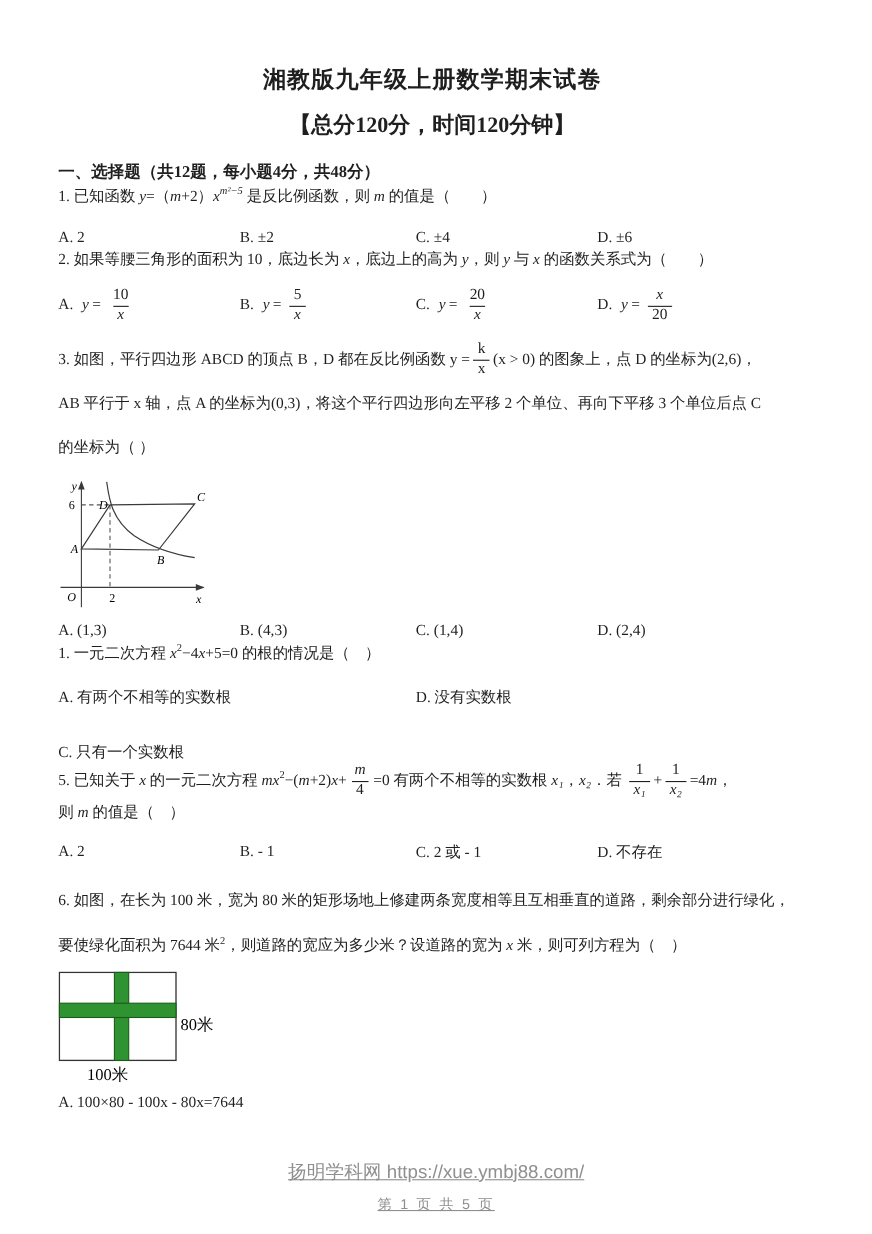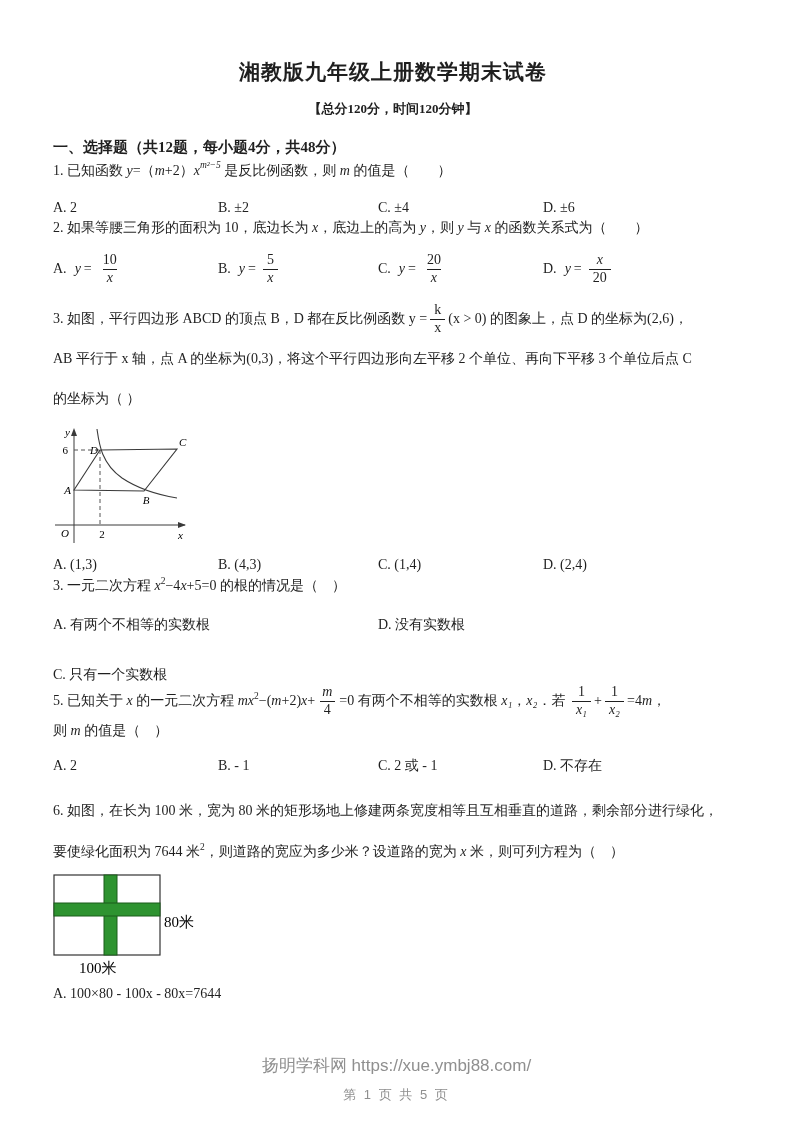--- a/index.html
+++ b/index.html
@@ -16,21 +16,21 @@
     padding: 58px 60px 0 53px;
     overflow: hidden;
   }
   .title {
     font-size: 21px;
     font-weight: bold;
     text-align: center;
     letter-spacing: 1px;
   }
   .subtitle {
-    font-size: 13px;
+    font-size: 20px;
     font-weight: bold;
     text-align: center;
     margin-top: 14px;
   }
   .section {
     font-size: 15px;
     font-weight: bold;
     margin-top: 20px;
   }
   p.stem { margin: 0; line-height: 1.75; }
@@ -75,20 +75,21 @@
   .fig { display: block; }
   .fig-q3 { margin: 4px 0 0 -6px; }
   .fig-q6 { margin: 4px 0 0 0; }
   .footer {
     position: absolute;
     left: 0; right: 0;
     bottom: 18px;
     text-align: center;
     font-family: "Liberation Sans", "DejaVu Sans", sans-serif;
     color: #8f8f8f;
+    text-decoration: underline;
   }
   .footer .site { font-size: 17px; }
   .footer .pagenum { font-size: 13px; margin-top: 9px; letter-spacing: 2px; }
   svg text { font-family: "Liberation Serif", "DejaVu Serif", serif; }
   svg .it { font-style: italic; }
 </style>
 </head>
 <body>
 
 <div class="page">
@@ -179,21 +180,21 @@
     <text class="it" x="51" y="31" text-anchor="end" font-size="11">D</text>
   </svg>
 
   <div class="opts4 mt10">
     <span>A. (1,3)</span>
     <span>B. (4,3)</span>
     <span>C. (1,4)</span>
     <span>D. (2,4)</span>
   </div>
 
-  <p class="stem mt20"><span>3. 一元二次方程 </span><span class="v">x</span><span class="sup2">2</span><span>−4</span><span class="v">x</span><span>+5=0</span><span> 的根的情况是（　）</span></p>
+  <p class="stem mt20"><span>1. 一元二次方程 </span><span class="v">x</span><span class="sup2">2</span><span>−4</span><span class="v">x</span><span>+5=0</span><span> 的根的情况是（　）</span></p>
   <div class="opts2 mt18">
     <span>A. 有两个不相等的实数根</span>
     <span>D. 没有实数根</span>
     <span>C. 只有一个实数根</span>
   </div>
 
   <p class="stem mt20"><span>5. 已知关于 </span><span class="v">x</span><span> 的一元二次方程 </span><span class="v">mx</span><span class="sup2">2</span><span>−(</span><span class="v">m</span><span>+2)</span><span class="v">x</span><span>+</span><span class="frac">
         <span class="num v">m</span>
         <span class="den">4</span>
       </span><span>=0</span><span> 有两个不相等的实数根 </span><span class="v">x₁</span><span>，</span><span class="v">x₂</span><span>．若 </span><span class="frac">

